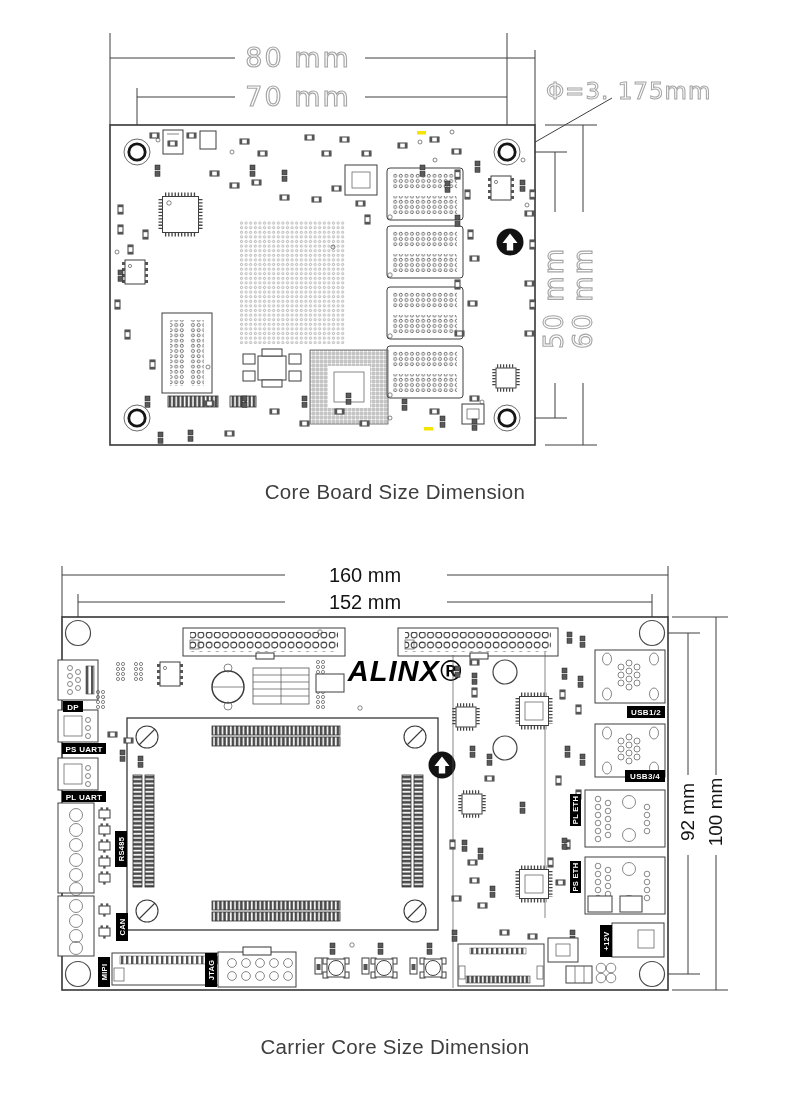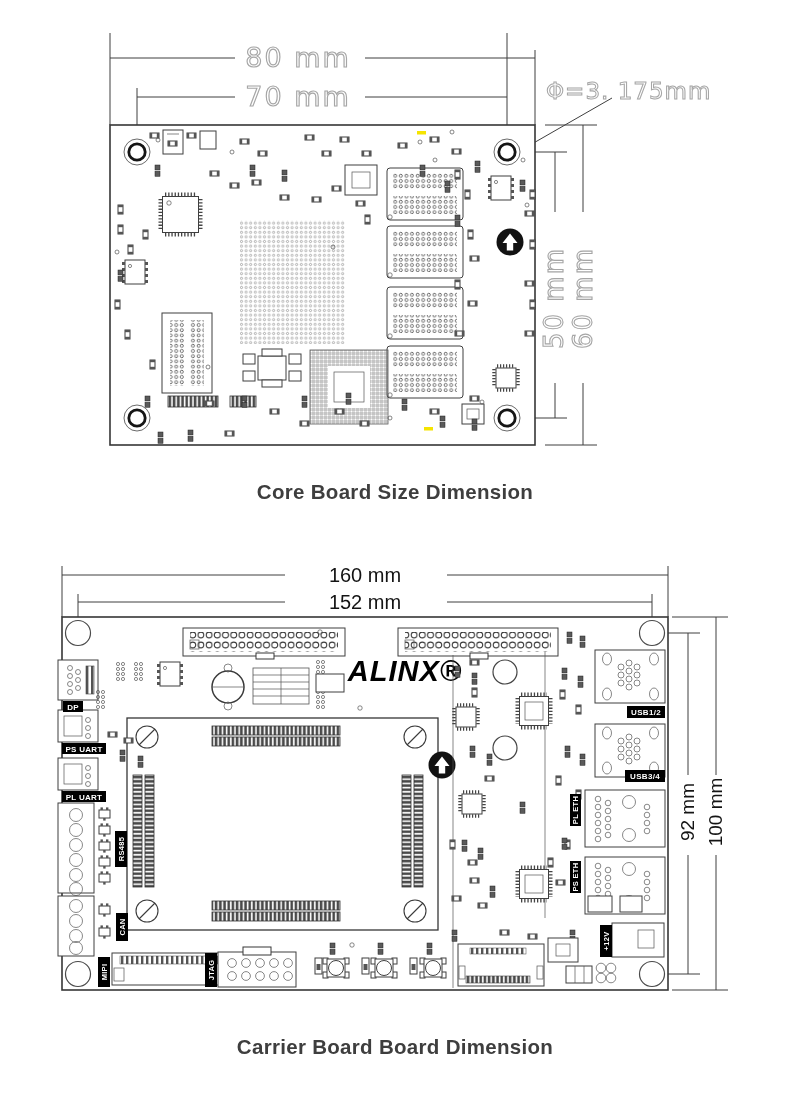--- a/index.html
+++ b/index.html
@@ -1,20 +1,20 @@
 <!DOCTYPE html>
 <html><head>
 <meta charset="utf-8">
 <style>
   html,body{margin:0;padding:0;background:#fff;}
   body{width:790px;height:1098px;position:relative;font-family:"Liberation Sans",sans-serif;overflow:hidden;}
   svg{position:absolute;left:0;display:block;}
   #coreSvg{top:0;}
   #carrierSvg{top:540px;}
-  .caption{position:absolute;width:790px;text-align:center;font-size:20.5px;color:#3e3e3e;letter-spacing:.3px;font-family:"Liberation Sans",sans-serif;font-weight:bold;}
+  .caption{position:absolute;width:790px;text-align:center;font-size:20.5px;color:#3e3e3e;letter-spacing:.3px;font-family:"Liberation Sans",sans-serif;}
   #cap1{top:480px;}
   #cap2{top:1035px;}
   
   .ln{stroke:#3f3f3f;stroke-width:1;fill:none;}
   .board{fill:#fff;stroke:#363636;stroke-width:1.6;}
   .comp{fill:#fff;stroke:#3f3f3f;stroke-width:1;}
   .thin{stroke:#555;stroke-width:.7;fill:none;}
   .dimGrayText{font-family:"DejaVu Sans",sans-serif;font-size:27px;fill:#fff;stroke:#a6a6a6;stroke-width:1.15px;letter-spacing:2px;text-anchor:middle;}
   .phiText{font-family:"DejaVu Sans",sans-serif;font-size:23px;fill:#fff;stroke:#a6a6a6;stroke-width:1.05px;letter-spacing:1px;}
   .vGrayText{font-family:"DejaVu Sans",sans-serif;font-size:26px;fill:#fff;stroke:#a6a6a6;stroke-width:1.1px;letter-spacing:2px;text-anchor:middle;}
@@ -672,13 +672,13 @@
 </g>
 
 <g>
   <use href="#mholeC" x="78" y="93"></use>
   <use href="#mholeC" x="652" y="93"></use>
   <use href="#mholeC" x="78" y="434"></use>
   <use href="#mholeC" x="652" y="434"></use>
 </g>
 </svg>
 
-<div id="cap2" class="caption">Carrier Board Board Dimension</div>
+<div id="cap2" class="caption">Carrier Core Size Dimension</div>
 
 </body></html>

